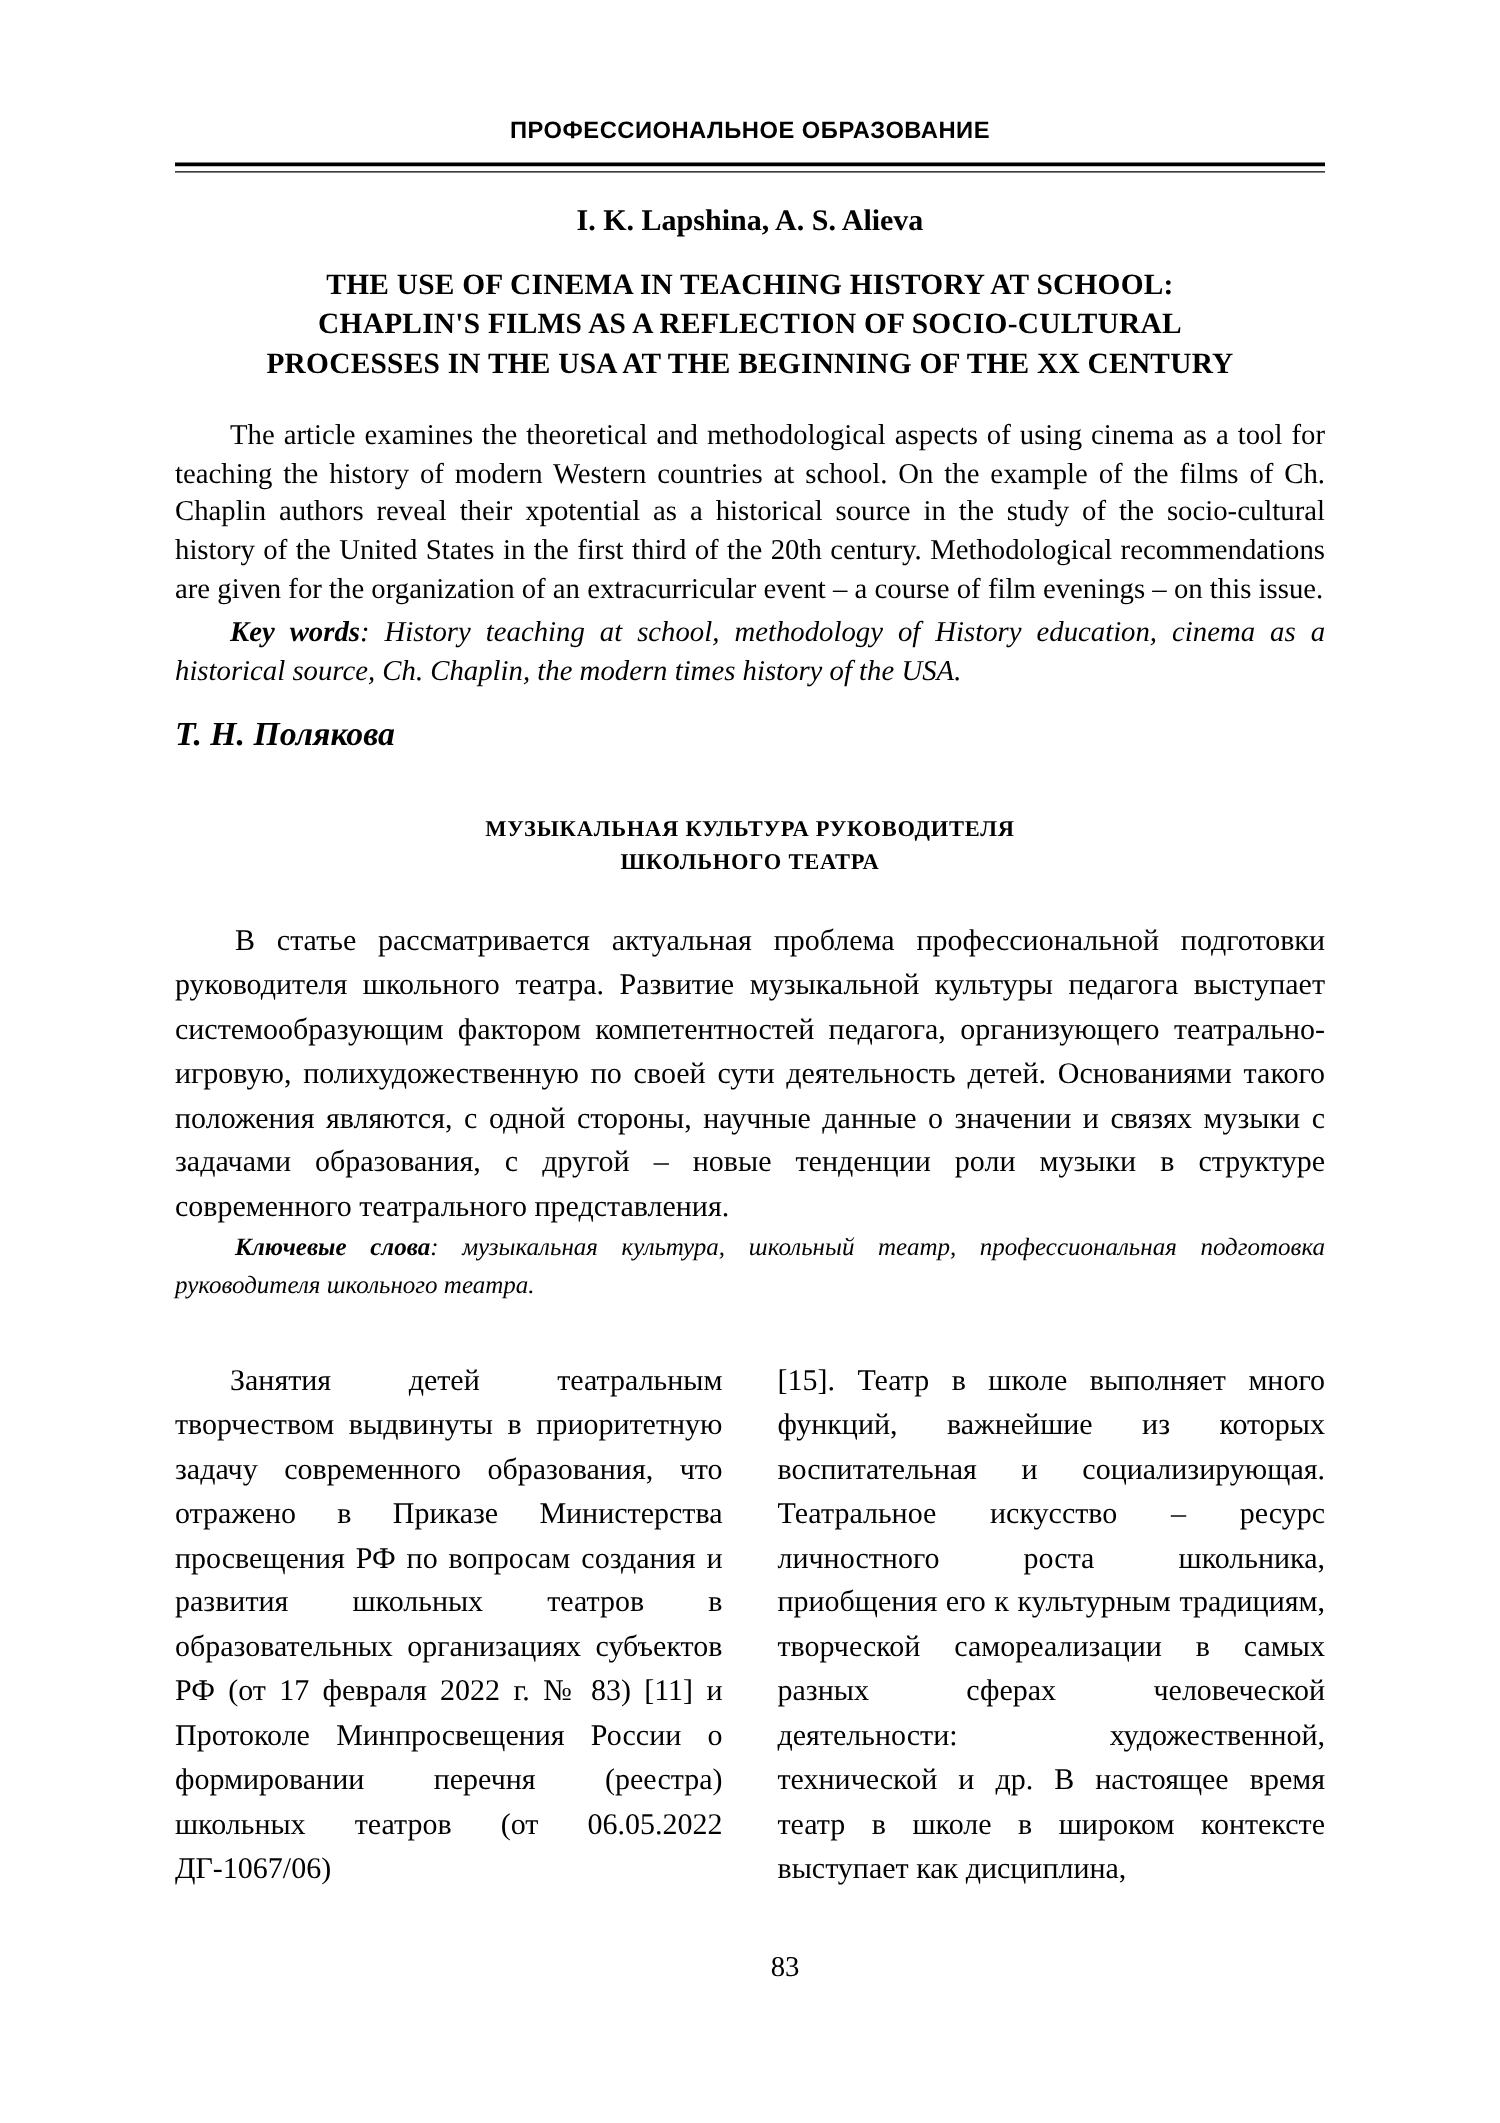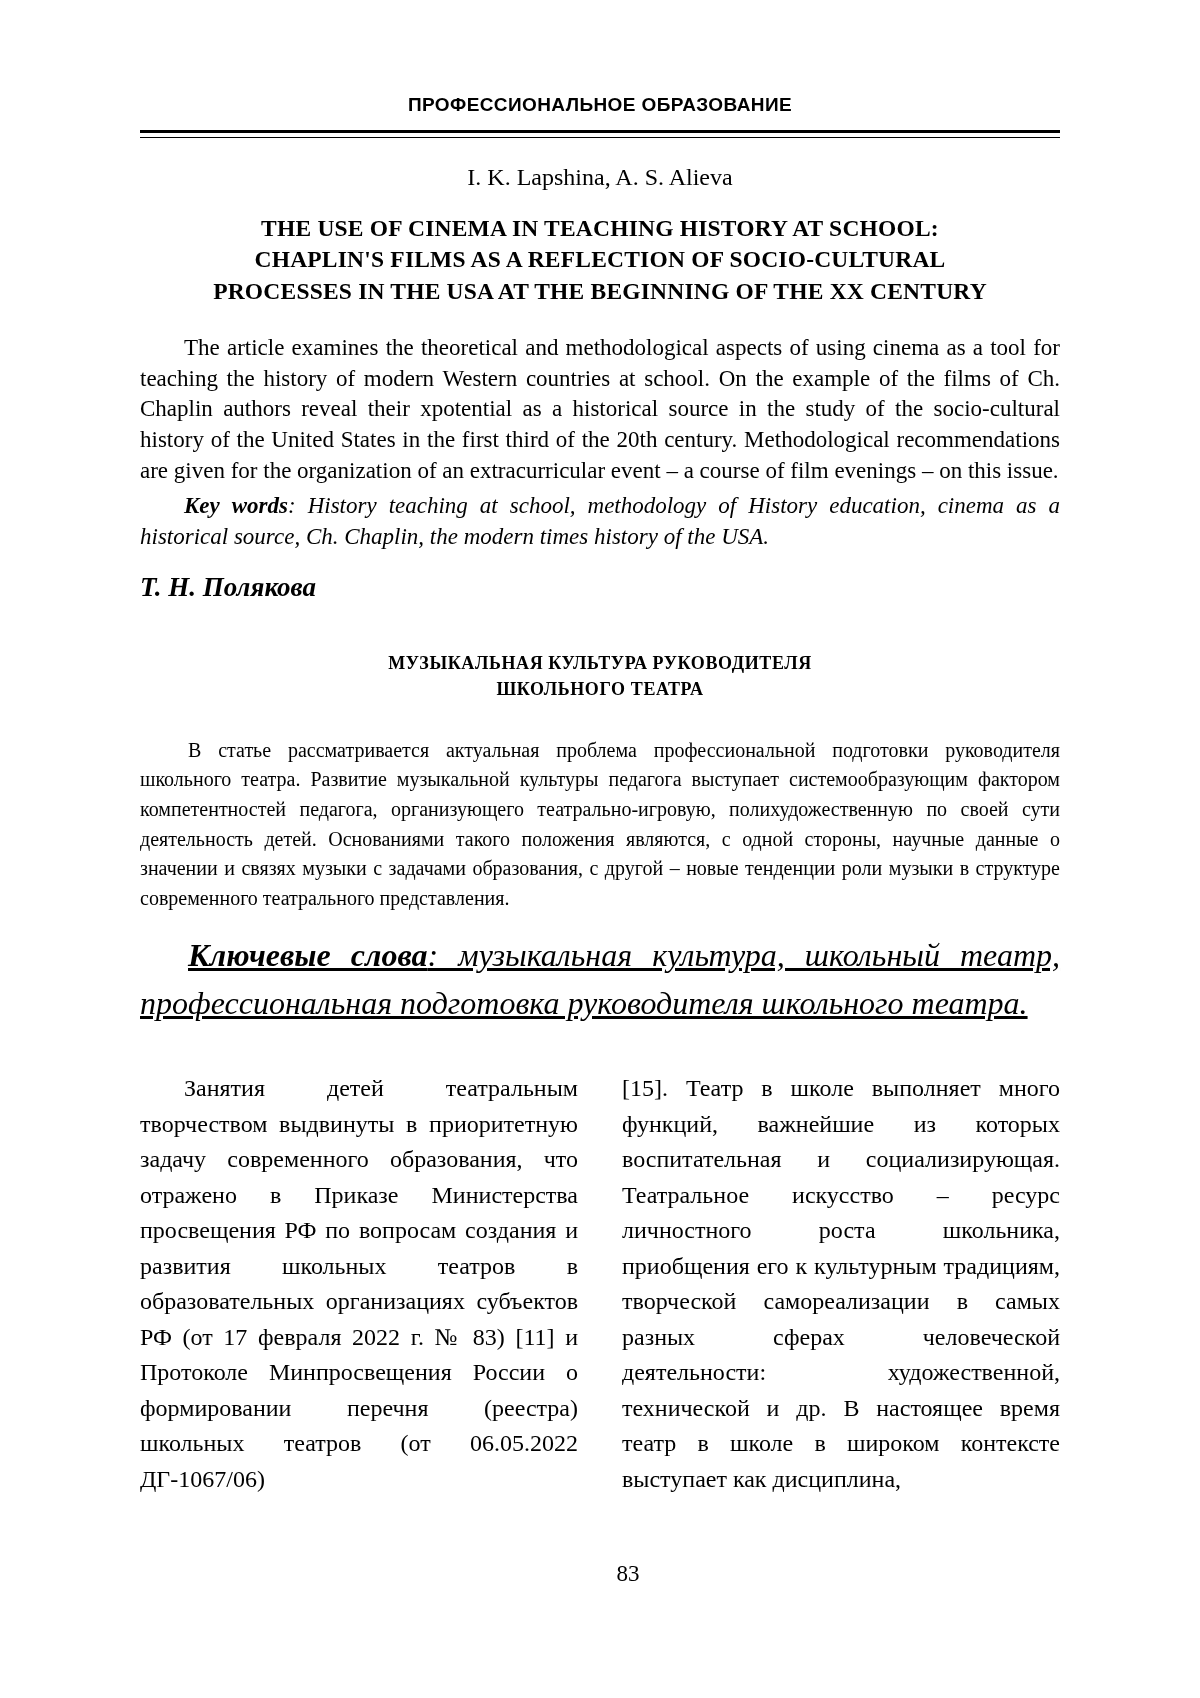--- a/index.html
+++ b/index.html
@@ -39,21 +39,21 @@
   }
   .rule-double {
     border-top: 3px solid #000;
     border-bottom: 1.5px solid #000;
     height: 4px;
     margin-bottom: 26px;
   }
 
   .authors-en {
     text-align: center;
-    font-weight: normal;
+    font-weight: bold;
     font-size: 24px;
     margin-bottom: 22px;
   }
   .title-en {
     text-align: center;
     font-weight: bold;
     font-size: 23.5px;
     line-height: 1.33;
     letter-spacing: 0.2px;
     margin-bottom: 26px;
@@ -97,33 +97,32 @@
     font-weight: bold;
     font-size: 18px;
     line-height: 1.4;
     letter-spacing: 0.6px;
     margin-top: 48px;
     margin-bottom: 34px;
   }
   .title-ru div { white-space: nowrap; }
 
   .abstract-ru {
-    font-size: 20px;
+    font-size: 24px;
     line-height: 1.48;
     text-align: justify;
     text-indent: 48px;
   }
   .keywords-ru {
-    font-size: 32px;
+    font-size: 20px;
     line-height: 1.48;
     text-align: justify;
     text-indent: 48px;
     font-style: italic;
-    margin-top: 19px;
-    text-decoration: underline;
+    margin-top: 0;
   }
   .keywords-ru .kw-label {
     font-weight: bold;
     font-style: italic;
   }
 
   .columns {
     margin-top: 44px;
     display: flex;
     gap: 44px;

